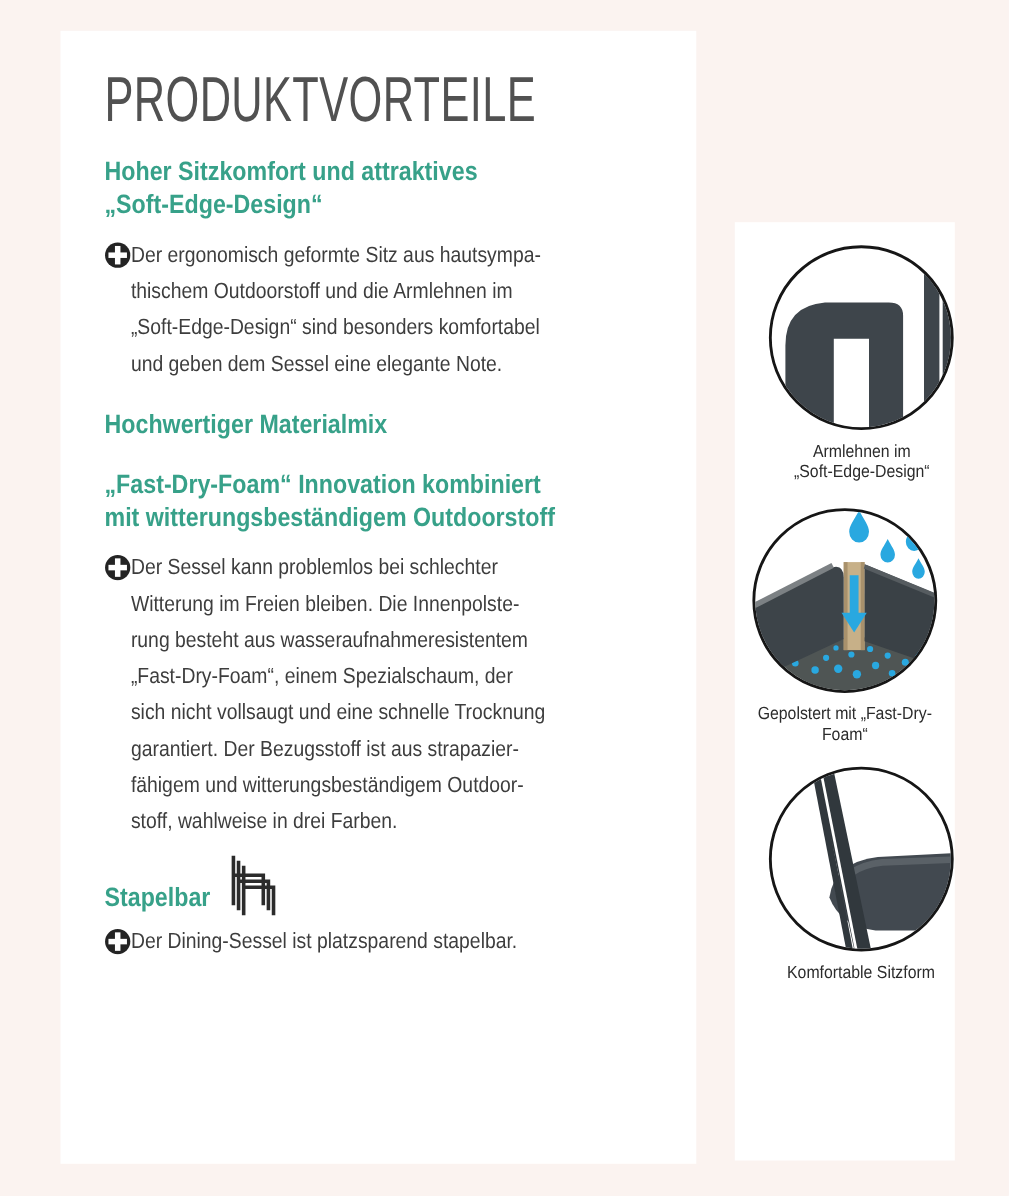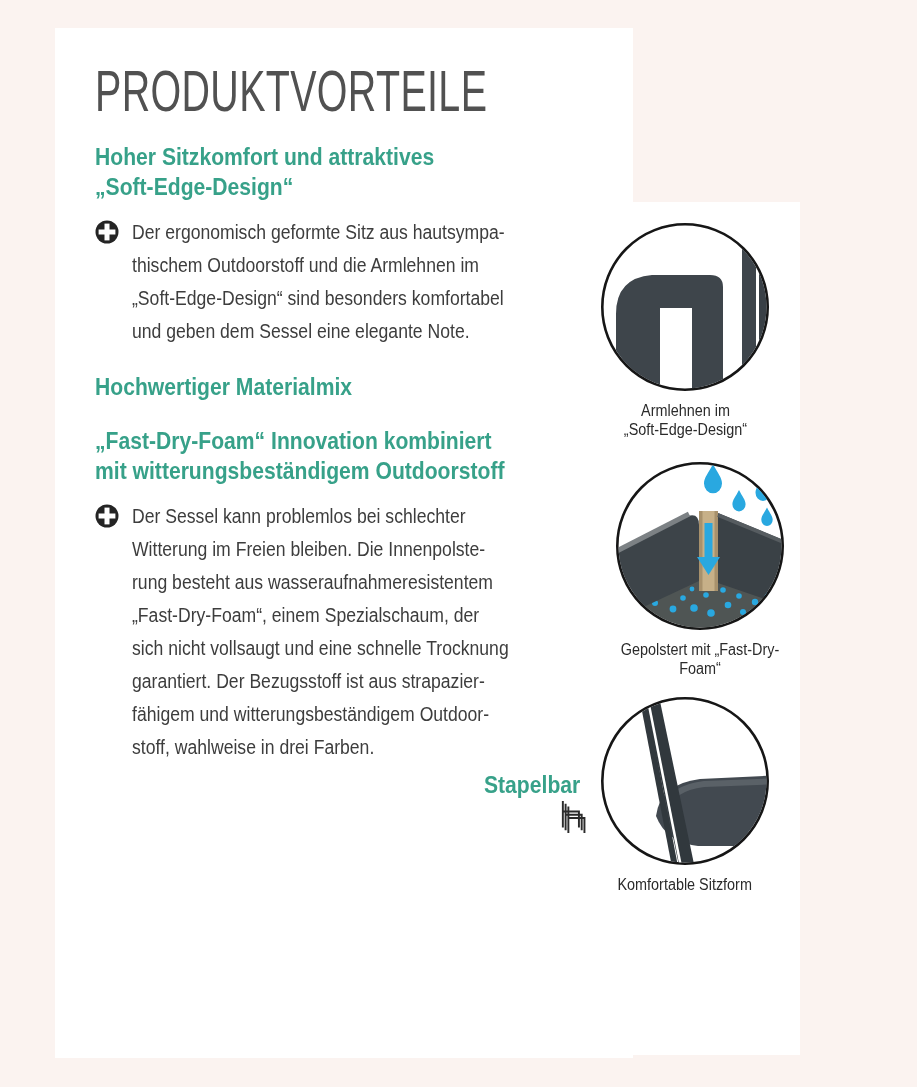--- a/index.html
+++ b/index.html
@@ -17,26 +17,26 @@
   .main-card {
     position: absolute;
     left: 55px; top: 28px;
     width: 578px; height: 1030px;
     background: #ffffff;
     padding: 34px 38px 0 40px;
   }
 
   .side-panel {
     position: absolute;
-    left: 600px; top: 202px;
+    left: 668px; top: 202px;
     width: 200px; height: 853px;
     background: #ffffff;
     display: flex;
     flex-direction: column;
-    align-items: flex-start;
+    align-items: flex-end;
     padding-top: 20px;
   }
 
   .page-title {
     font-size: 58px;
     font-weight: 400;
     color: #515151;
     letter-spacing: 0.5px;
     line-height: 58px;
     transform: scaleX(0.68);
@@ -53,40 +53,38 @@
     transform: scaleX(0.88);
     transform-origin: 0 0;
     margin-top: 24px;
     margin-bottom: 14px;
   }
   .section-heading.first { margin-top: 22px; }
 
   .bullet-row {
     display: flex;
     align-items: flex-start;
-    gap: 13px;
   }
   .plus-badge { width: 24px; height: 24px; flex: none; margin-top: 4px; }
 
   .body-text {
     font-size: 20px;
     line-height: 33px;
     color: #3d3d3d;
     white-space: pre-line;
     transform: scaleX(0.88);
     transform-origin: 0 0;
   }
 
   .stapel-row {
     display: flex;
     align-items: flex-end;
     margin-top: 6px;
     margin-bottom: 8px;
     height: 62px;
-    flex-direction: column;
   }
   .stapel-row .section-heading {
     margin: 0 2px 0 0;
     transform-origin: 0 100%;
   }
   .stack-icon-svg { display: block; margin-bottom: -2px; }
 
   .figure { display: flex; flex-direction: column; align-items: center; }
   .figure + .figure.f2 { margin-top: 18px; }
   .figure + .figure.f3 { margin-top: 22px; }
@@ -150,20 +148,30 @@
 
     <div class="stapel-row">
       <h2 class="section-heading">Stapelbar</h2>
       <svg class="stack-icon-svg" viewBox="0 0 58 74" width="45" height="58">
         <g fill="none" stroke="#2b2b2b" stroke-width="4.2">
           <path d="M8,2 V60 M6,25 H44 M43,23 V60"></path>
           <path d="M14,8 V66 M12,32 H50 M49,30 V66"></path>
           <path d="M20,14 V72 M18,39 H56 M55,37 V72"></path>
         </g>
       </svg>
+    </div>
+    <div class="bullet-row">
+      <span class="plus-badge">
+        <svg viewBox="0 0 24 24" width="24" height="24">
+          <circle cx="12" cy="12" r="11.5" fill="#242424"></circle>
+          <rect x="9.5" y="3.6" width="5" height="16.8" fill="#ffffff"></rect>
+          <rect x="3.6" y="9.5" width="16.8" height="5" fill="#ffffff"></rect>
+        </svg>
+      </span>
+      <p class="body-text">Der Dining-Sessel ist platzsparend stapelbar.</p>
     </div>
 
   </div>
 
   <div class="side-panel">
 
     <div class="figure f1">
       <div class="figure-circle">
         <svg viewBox="0 0 170 170" width="170" height="170">
           <defs>

